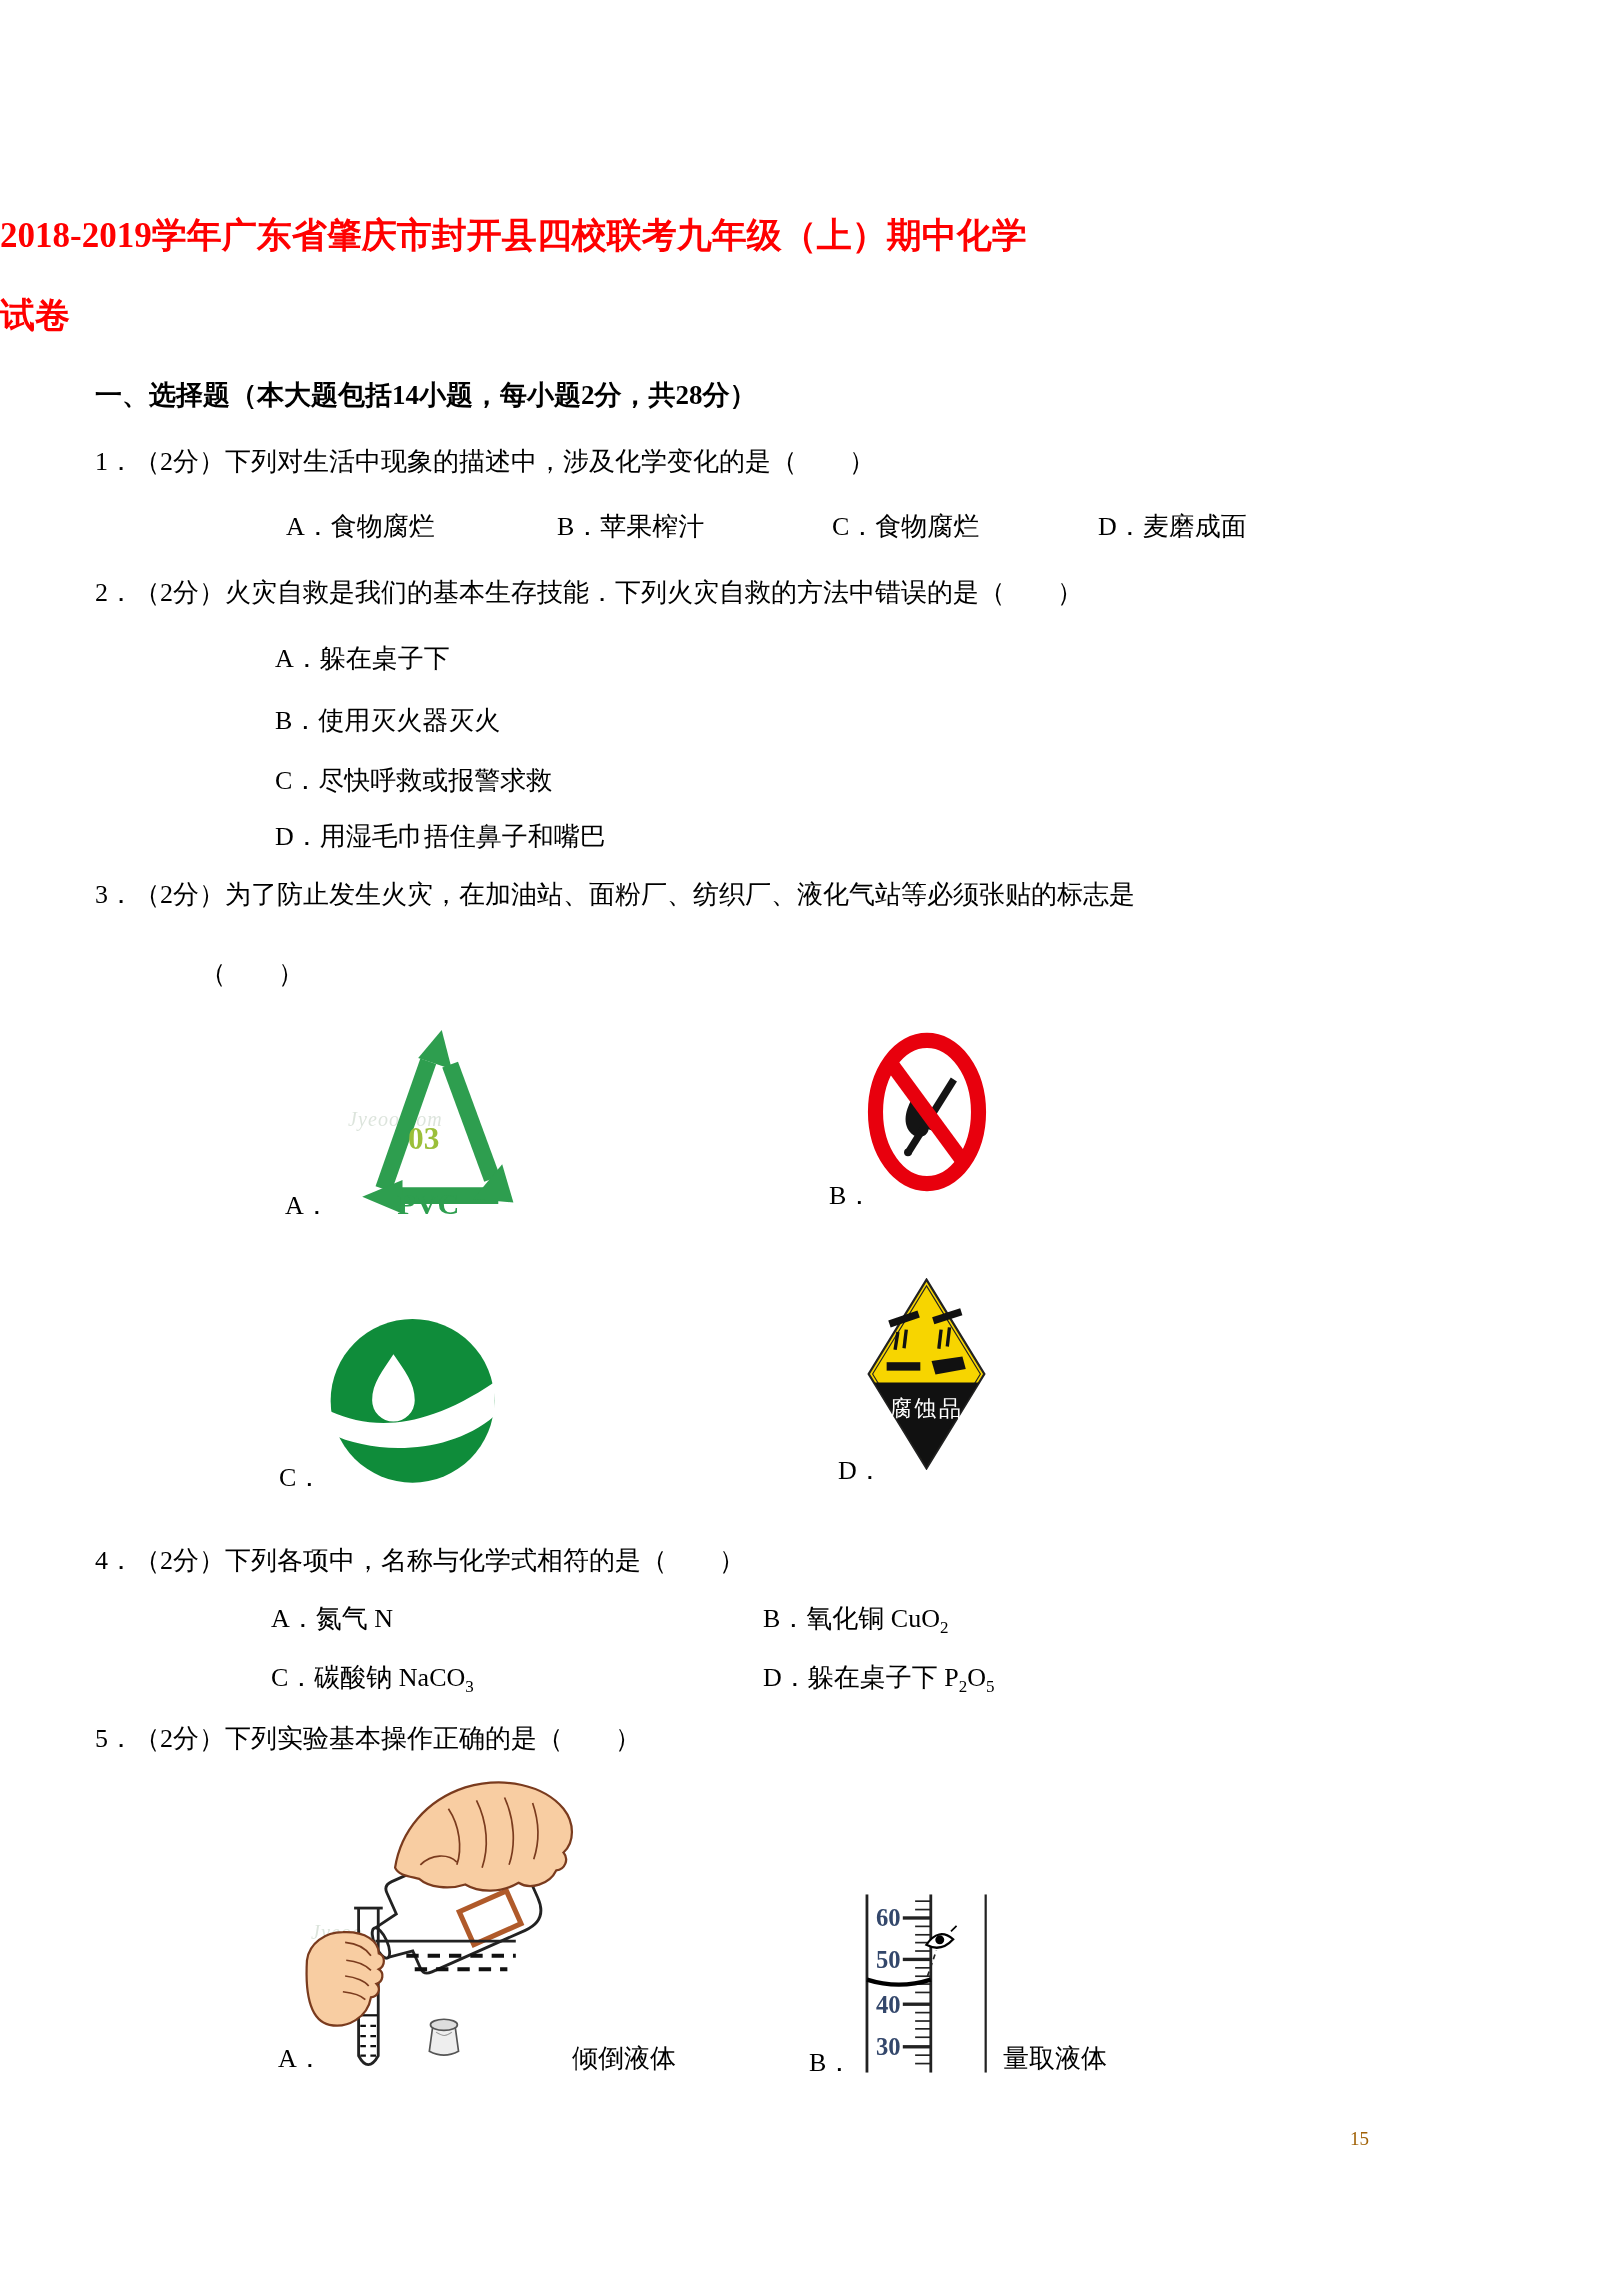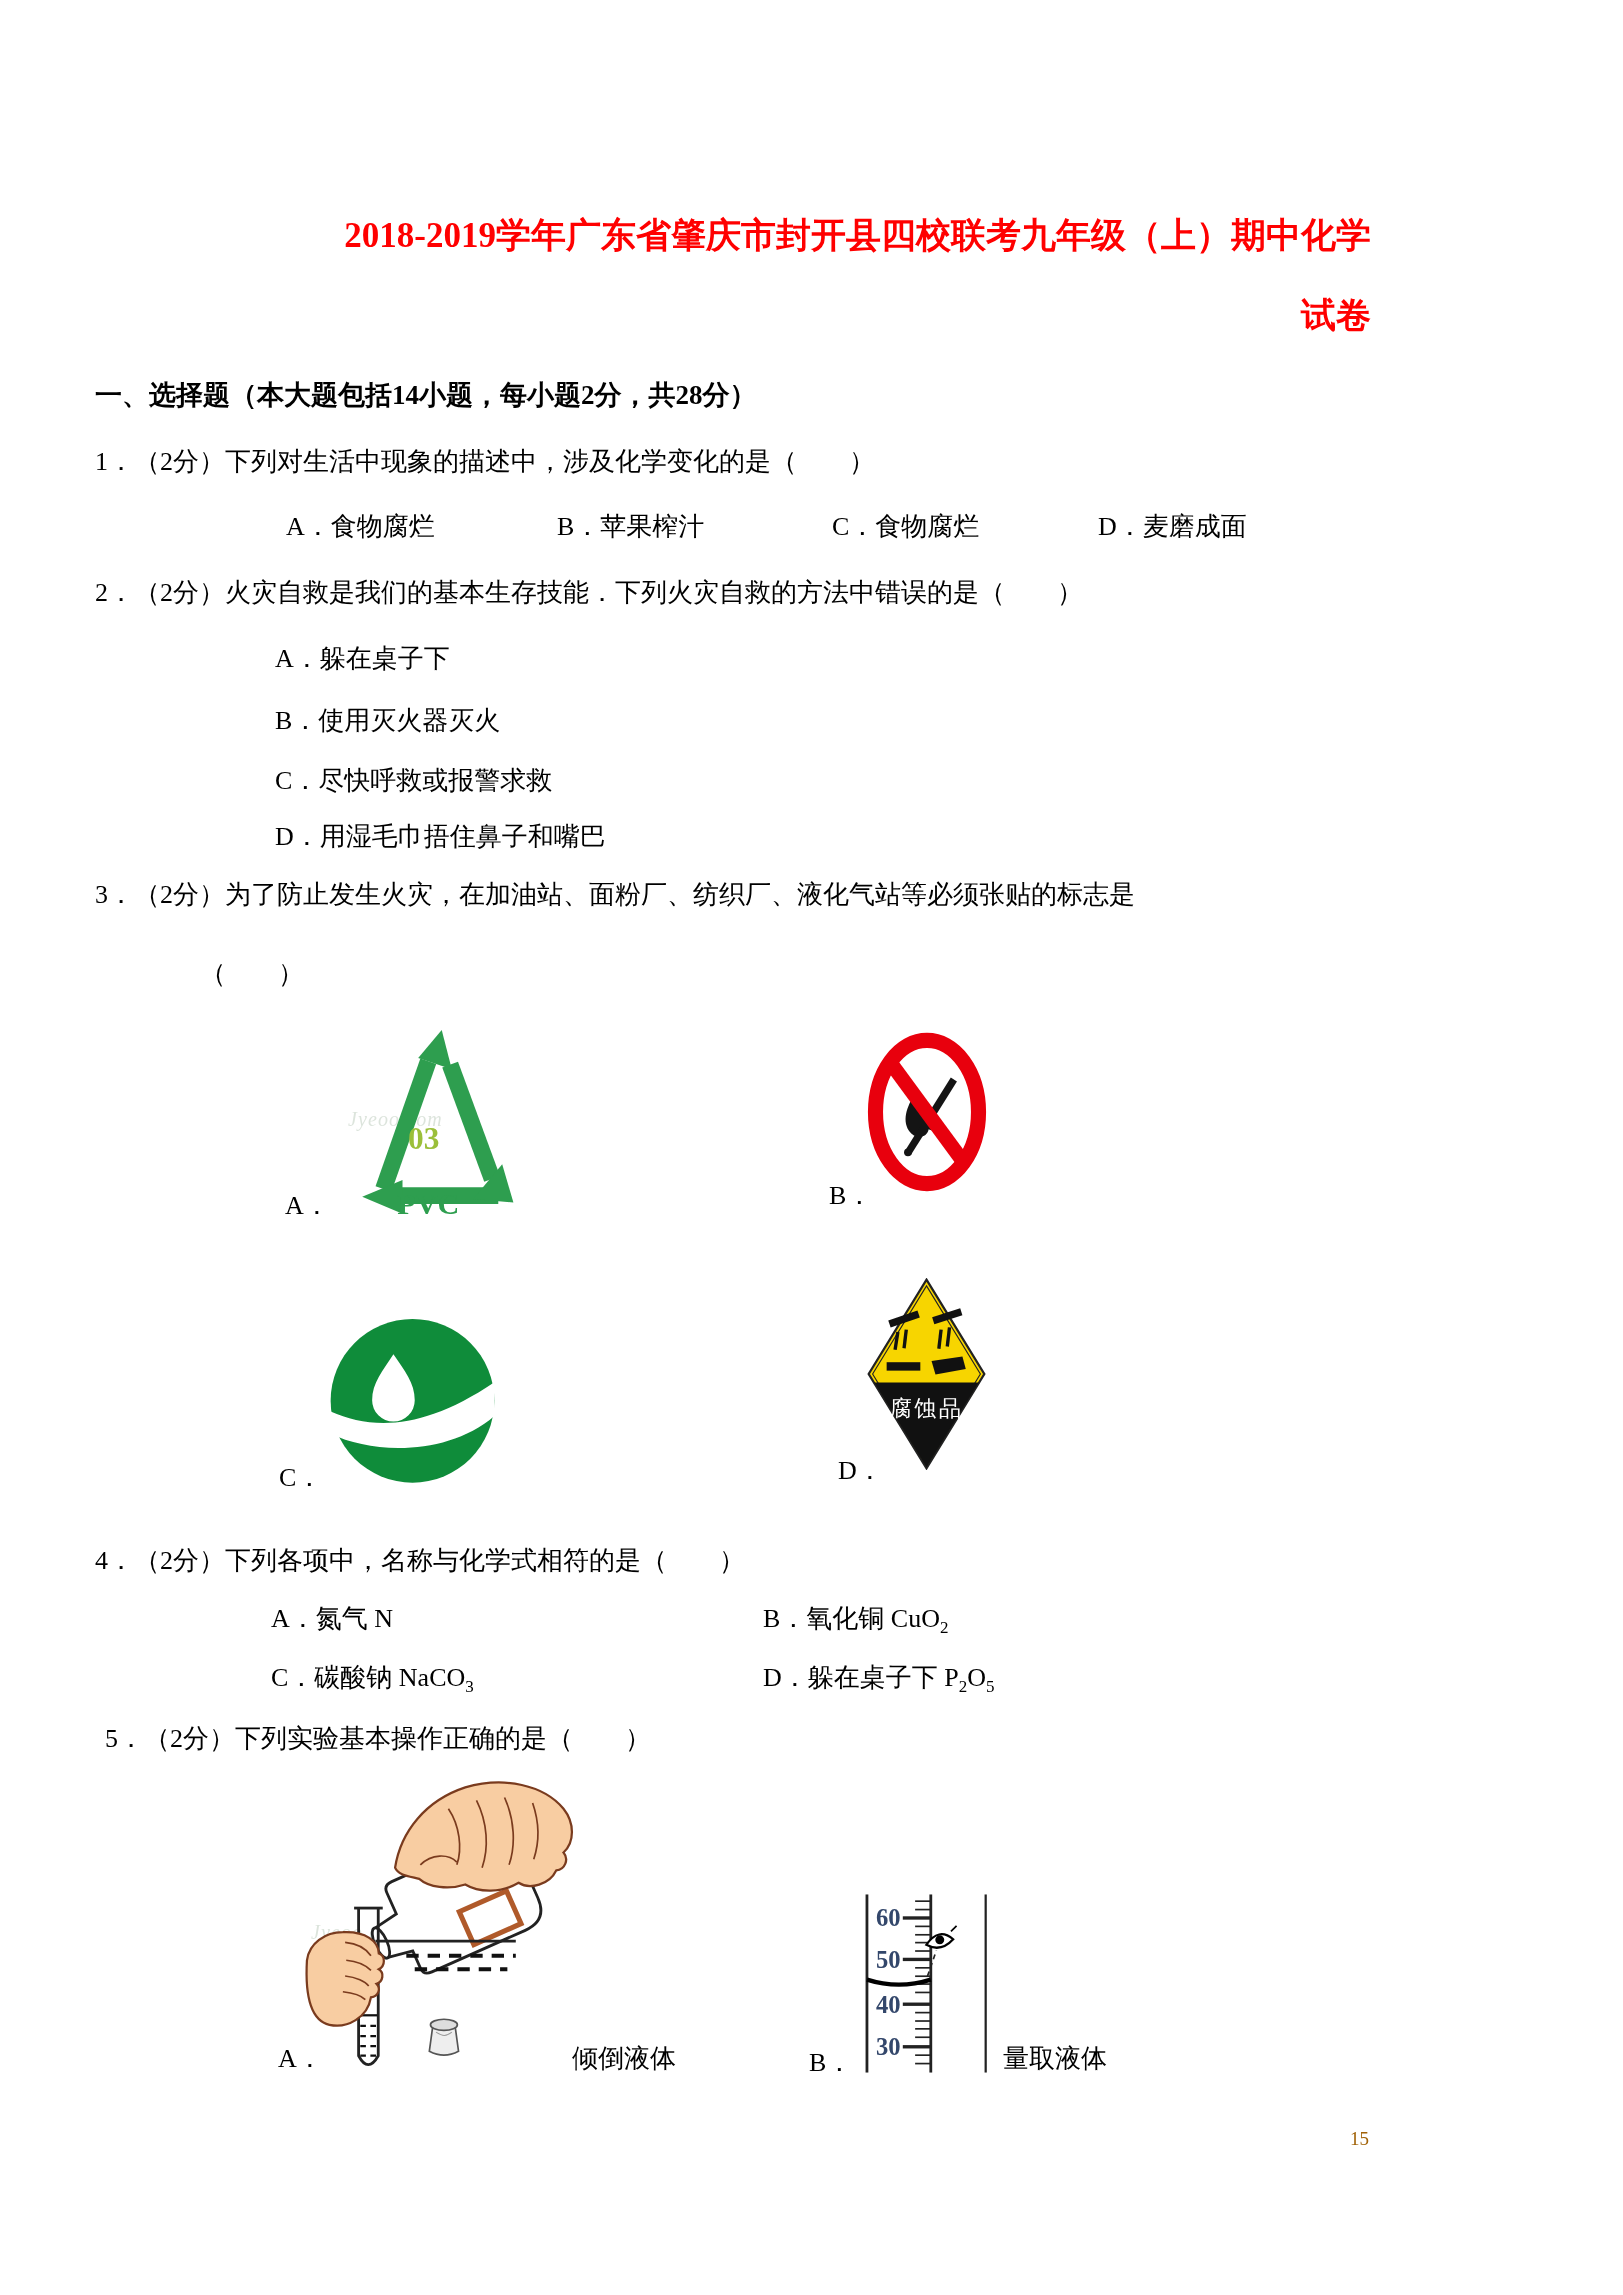--- a/index.html
+++ b/index.html
@@ -1,21 +1,21 @@
 <!DOCTYPE html>
 <html style="font-size:9px"><head>
 <meta charset="utf-8">
 <style>
   html,body{margin:0;padding:0;background:#888;}
   .page{
     position:relative;width:1623px;height:2295px;background:#ffffff;
     font-family:"Liberation Serif","DejaVu Serif",serif;color:#000;overflow:hidden;
   }
   .abs{position:absolute;}
-  .title{left:0;top:196px;width:1371px;text-align:right;color:#ff0000;
+  .title{left:0;top:196px;width:1371px;text-align:left;color:#ff0000;
          font-weight:bold;font-size:35px;line-height:80px;}
   .section-heading{left:95px;top:377px;font-size:27px;font-weight:bold;}
   .q{font-size:26px;line-height:31px;white-space:nowrap;}
   .opt{font-size:26px;white-space:nowrap;}
   .img-label{font-size:26px;}
   .caption{font-size:26px;}
   sub{font-size:17px;}
   .watermark{font-size:20px;color:rgba(140,165,140,0.30);font-style:italic;letter-spacing:1.1px;}
   .page-number{font-size:19px;color:#a16207;}
   svg text{font-family:"Liberation Serif","DejaVu Serif",serif;}
@@ -100,21 +100,21 @@
     </g>
     <text x="106" y="246" font-size="40" fill="#ffffff" text-anchor="middle" letter-spacing="4">腐蚀品</text>
   </svg>
 
   <div class="abs q" style="left:95px;top:1545px;">4．（2分）下列各项中，名称与化学式相符的是（　　）</div>
   <div class="abs opt" style="left:271px;top:1601px;">A．氮气 N</div>
   <div class="abs opt" style="left:763px;top:1601px;"><span>B．氧化铜 CuO</span><sub>2</sub></div>
   <div class="abs opt" style="left:271px;top:1660px;"><span>C．碳酸钠 NaCO</span><sub>3</sub></div>
   <div class="abs opt" style="left:763px;top:1660px;"><span>D．躲在桌子下 P</span><sub>2</sub><span>O</span><sub>5</sub></div>
 
-  <div class="abs q" style="left:95px;top:1723px;margin-left:10px;">5．（2分）下列实验基本操作正确的是（　　）</div>
+  <div class="abs q" style="left:95px;top:1723px;">5．（2分）下列实验基本操作正确的是（　　）</div>
 
   <span class="abs watermark" style="left:311px;top:1921px;">Jyeoo.com</span>
   <svg class="abs" style="left:280px;top:1775px;" width="320" height="306" viewBox="0 0 570 545">
 
     <g transform="translate(178,300) rotate(-24)">
       <path d="M0,-28 L48,-36 L48,-78 Q48,-92 64,-92 L246,-92 Q290,-92 290,-48 L290,40 Q290,84 246,84 L64,84 Q48,84 48,70 L48,36 L0,28 Z" fill="#ffffff" stroke="#222" stroke-width="5"></path>
       <ellipse cx="2" cy="0" rx="11" ry="29" fill="#fff" stroke="#222" stroke-width="5"></ellipse>
       <rect x="152" y="6" width="92" height="64" fill="none" stroke="#b05a2a" stroke-width="9"></rect>
     </g>
 

